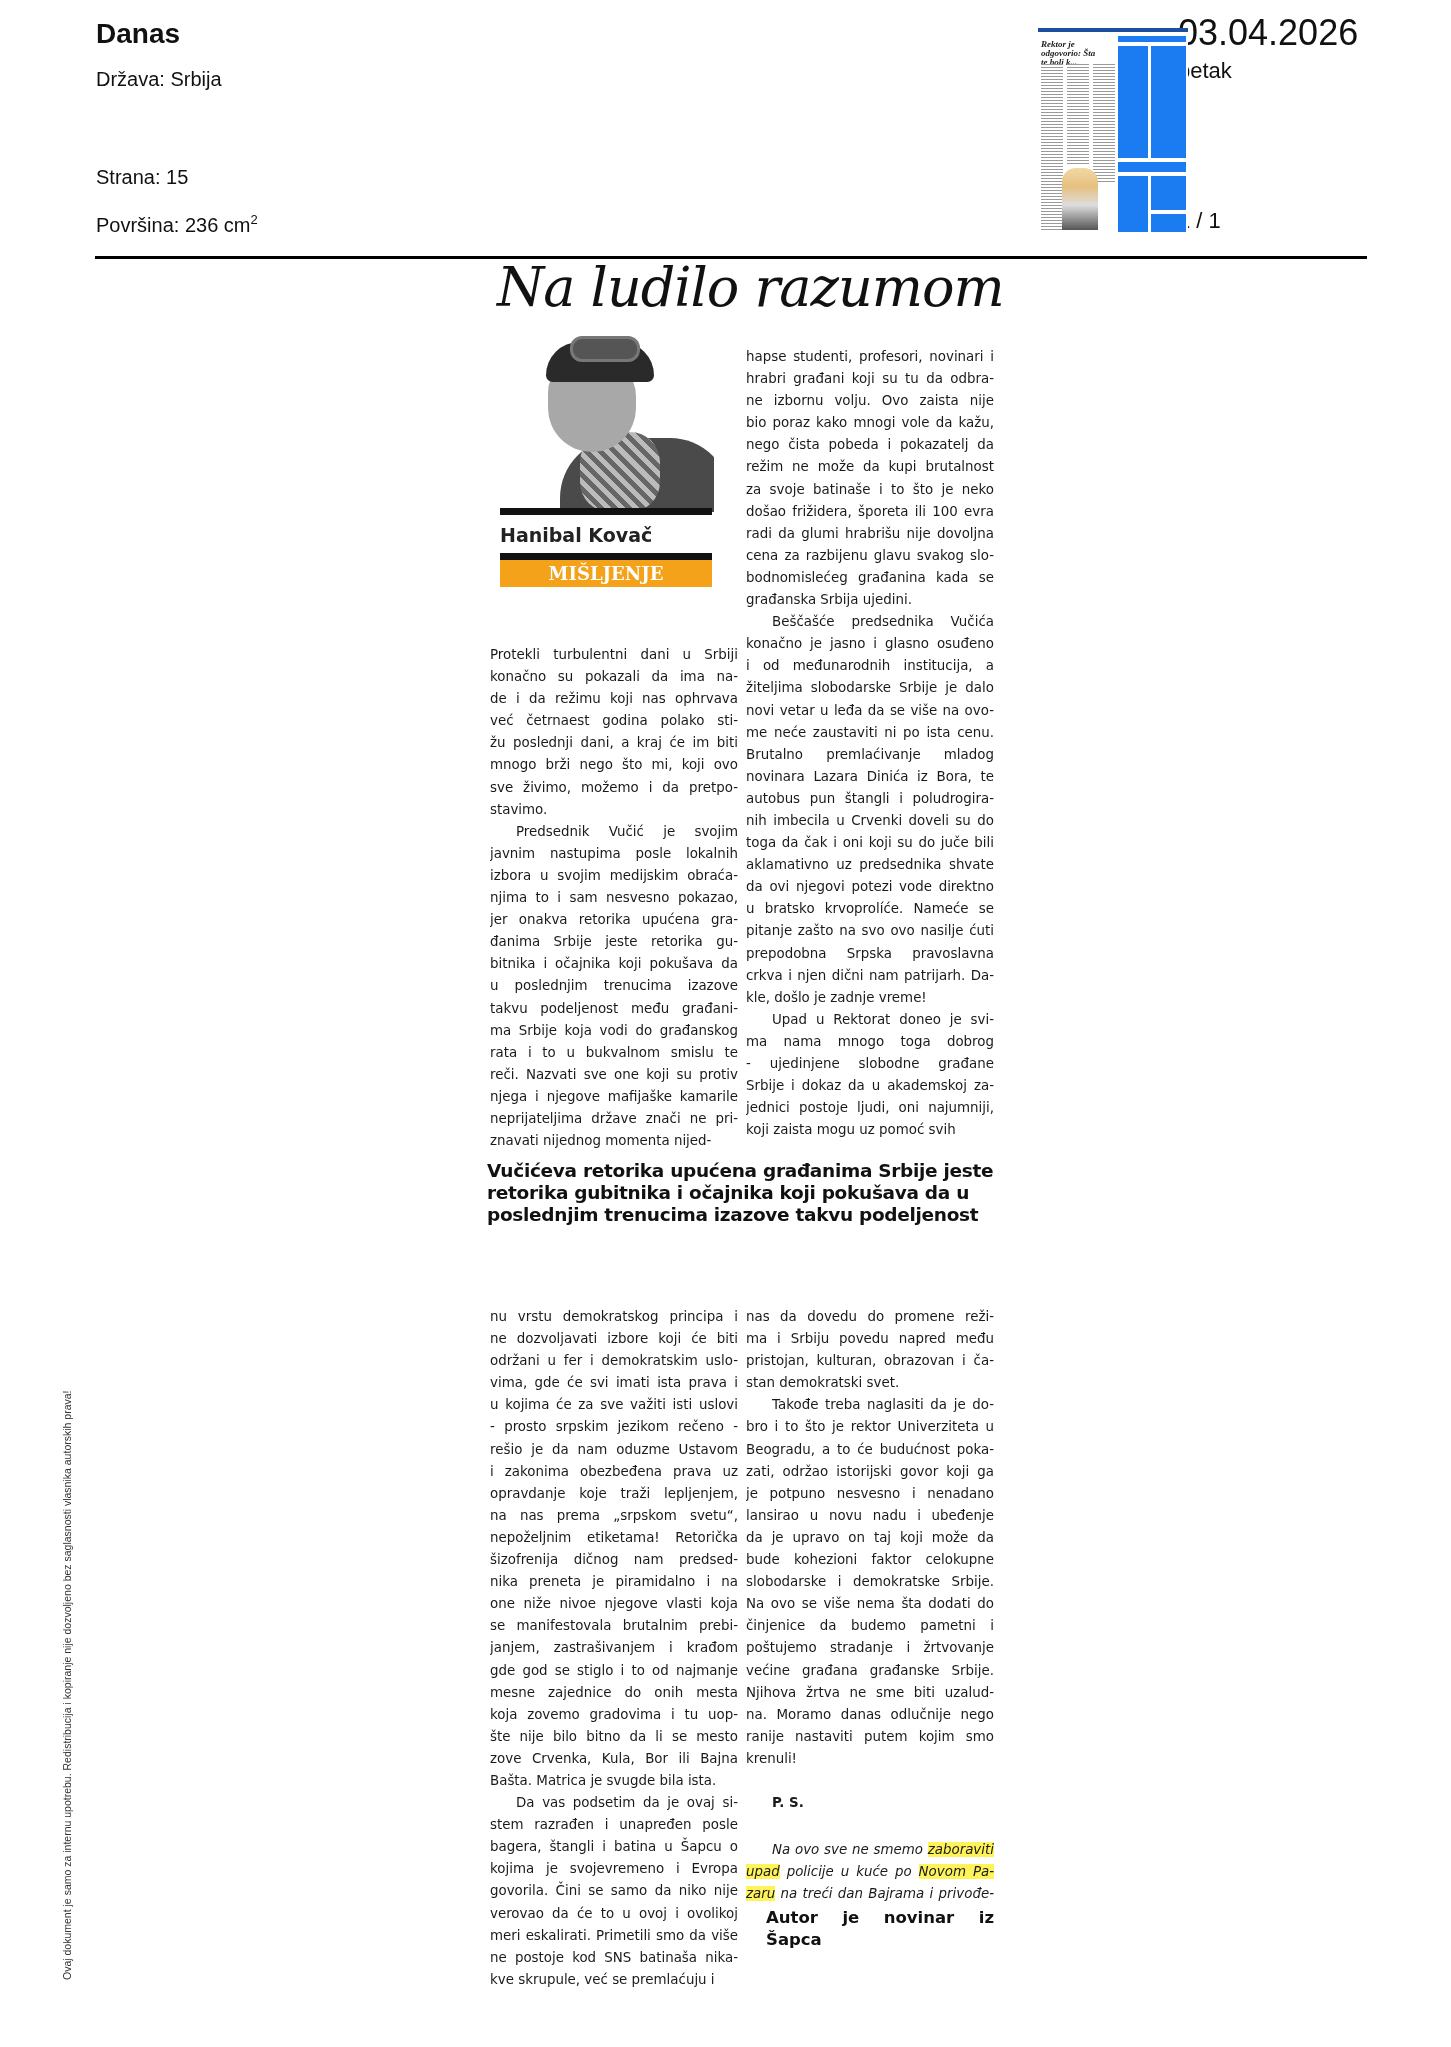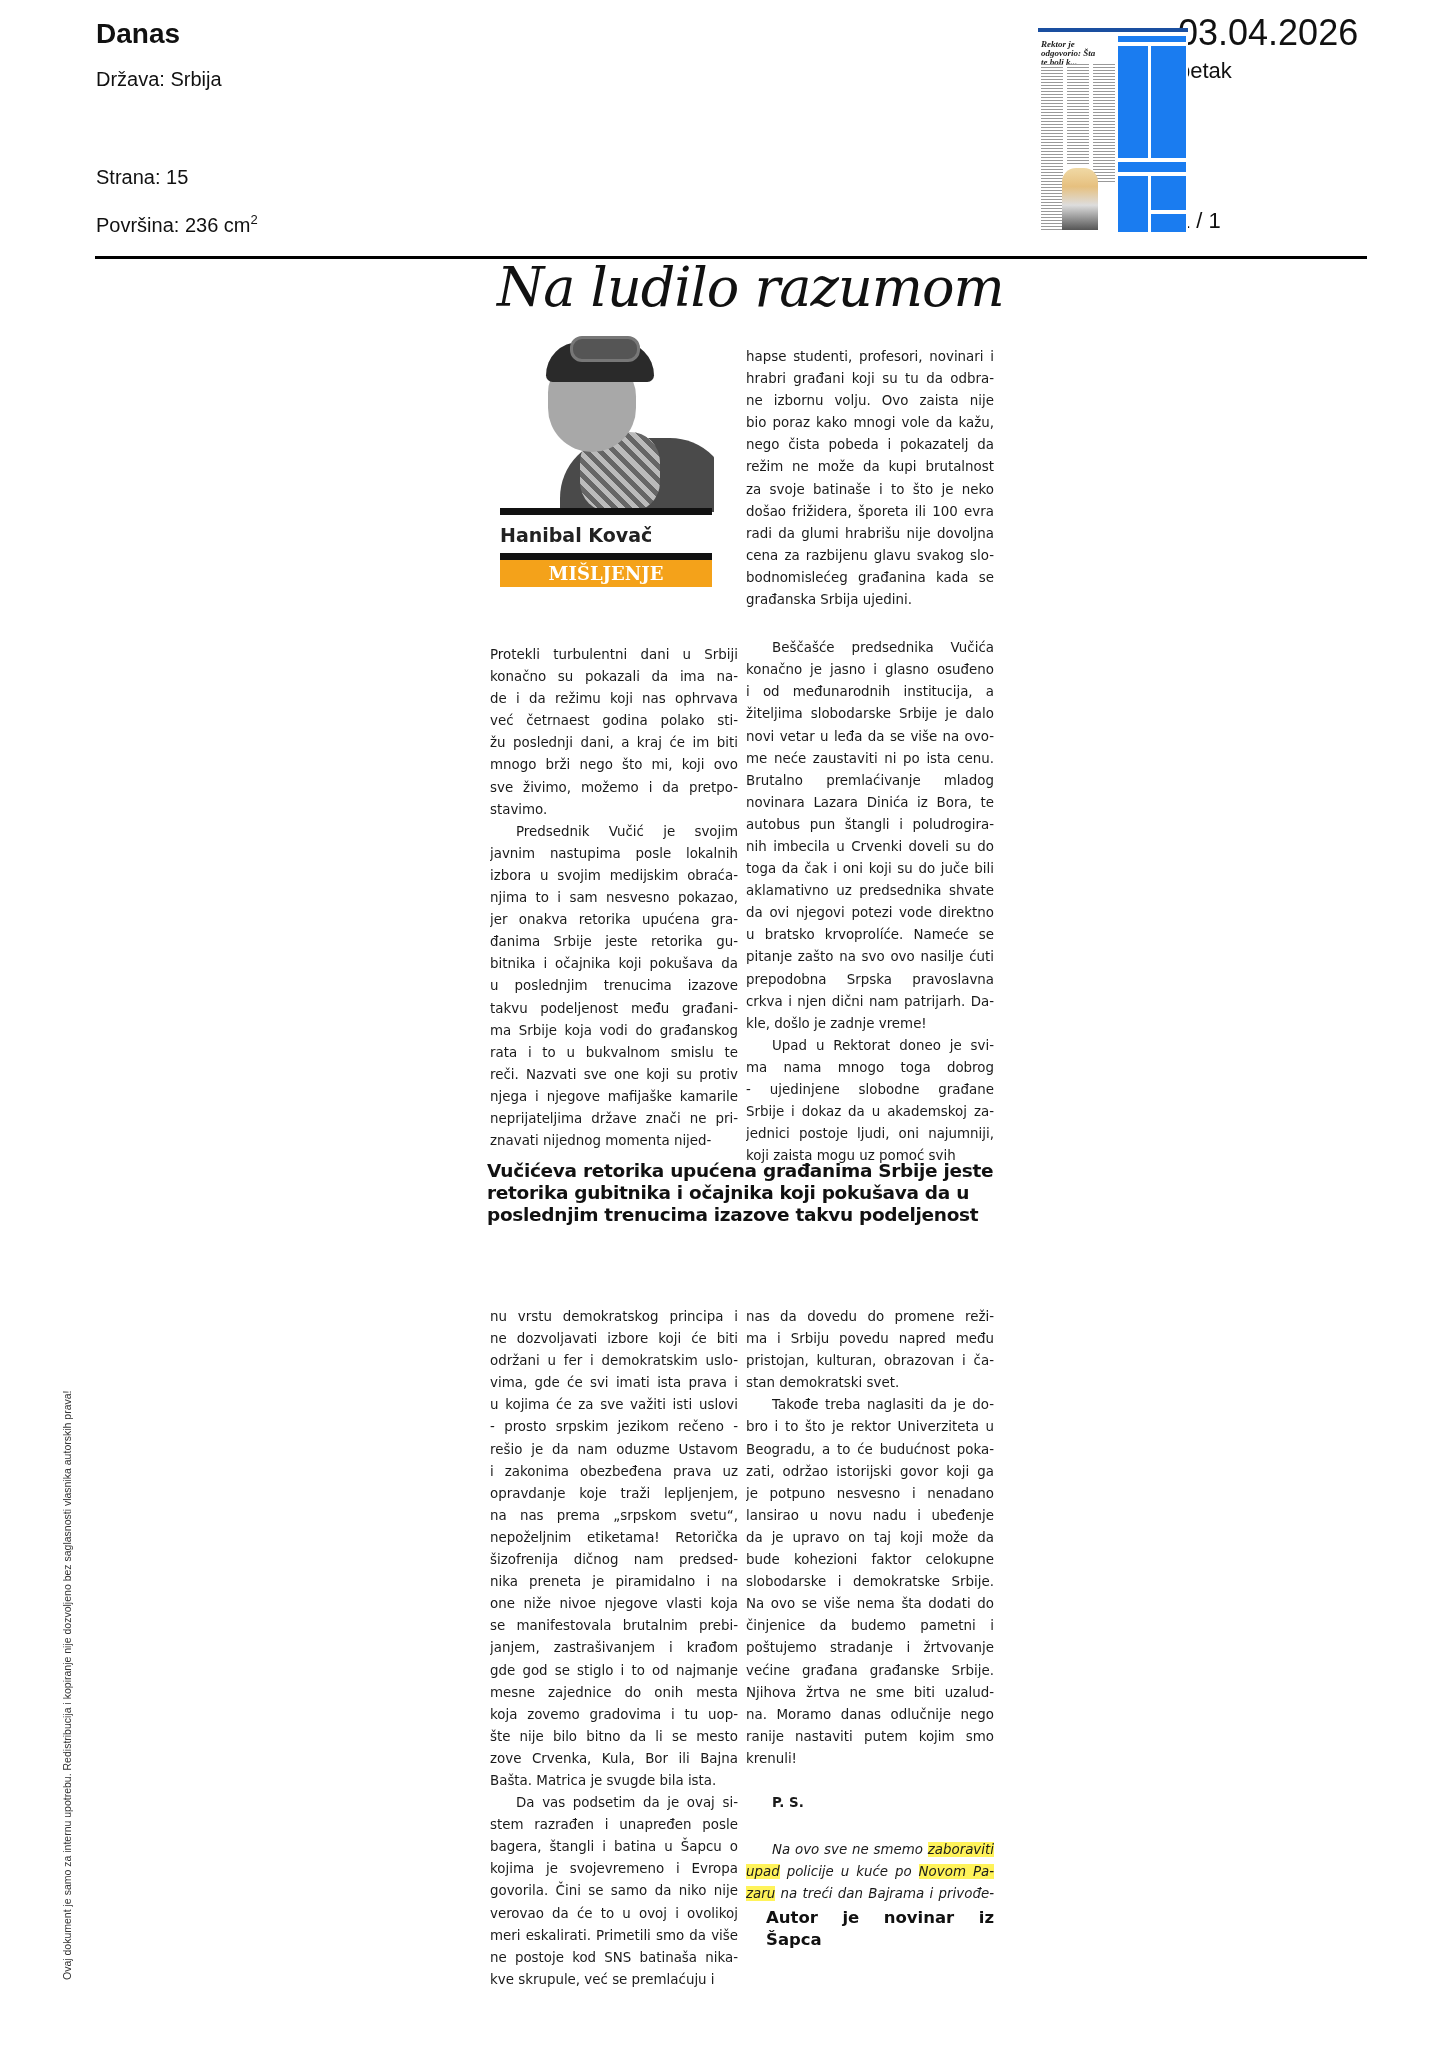--- a/index.html
+++ b/index.html
@@ -121,21 +121,21 @@
     <span class="line">ne izbornu volju. Ovo zaista nije</span>
     <span class="line">bio poraz kako mnogi vole da kažu,</span>
     <span class="line">nego čista pobeda i pokazatelj da</span>
     <span class="line">režim ne može da kupi brutalnost</span>
     <span class="line">za svoje batinaše  i to što je neko</span>
     <span class="line">došao frižidera, šporeta ili 100 evra</span>
     <span class="line">radi da glumi hrabrišu nije dovoljna</span>
     <span class="line">cena za razbijenu glavu svakog slo-</span>
     <span class="line">bodnomislećeg građanina kada se</span>
     <span class="line last">građanska Srbija ujedini.</span>
-    <span class="line" style="text-indent: 26px; margin-top: 26px;">Beščašće predsednika Vučića</span>
+    <span class="line" style="text-indent: 26px;">Beščašće predsednika Vučića</span>
     <span class="line">konačno je jasno i glasno osuđeno</span>
     <span class="line">i od međunarodnih institucija, a</span>
     <span class="line">žiteljima slobodarske Srbije je dalo</span>
     <span class="line">novi vetar u leđa da se više na ovo-</span>
     <span class="line">me neće zaustaviti ni po ista cenu.</span>
     <span class="line">Brutalno premlaćivanje mladog</span>
     <span class="line">novinara Lazara Dinića iz Bora, te</span>
     <span class="line">autobus pun štangli i poludrogira-</span>
     <span class="line">nih imbecila u Crvenki doveli su do</span>
     <span class="line">toga da čak i oni koji su do juče bili</span>

